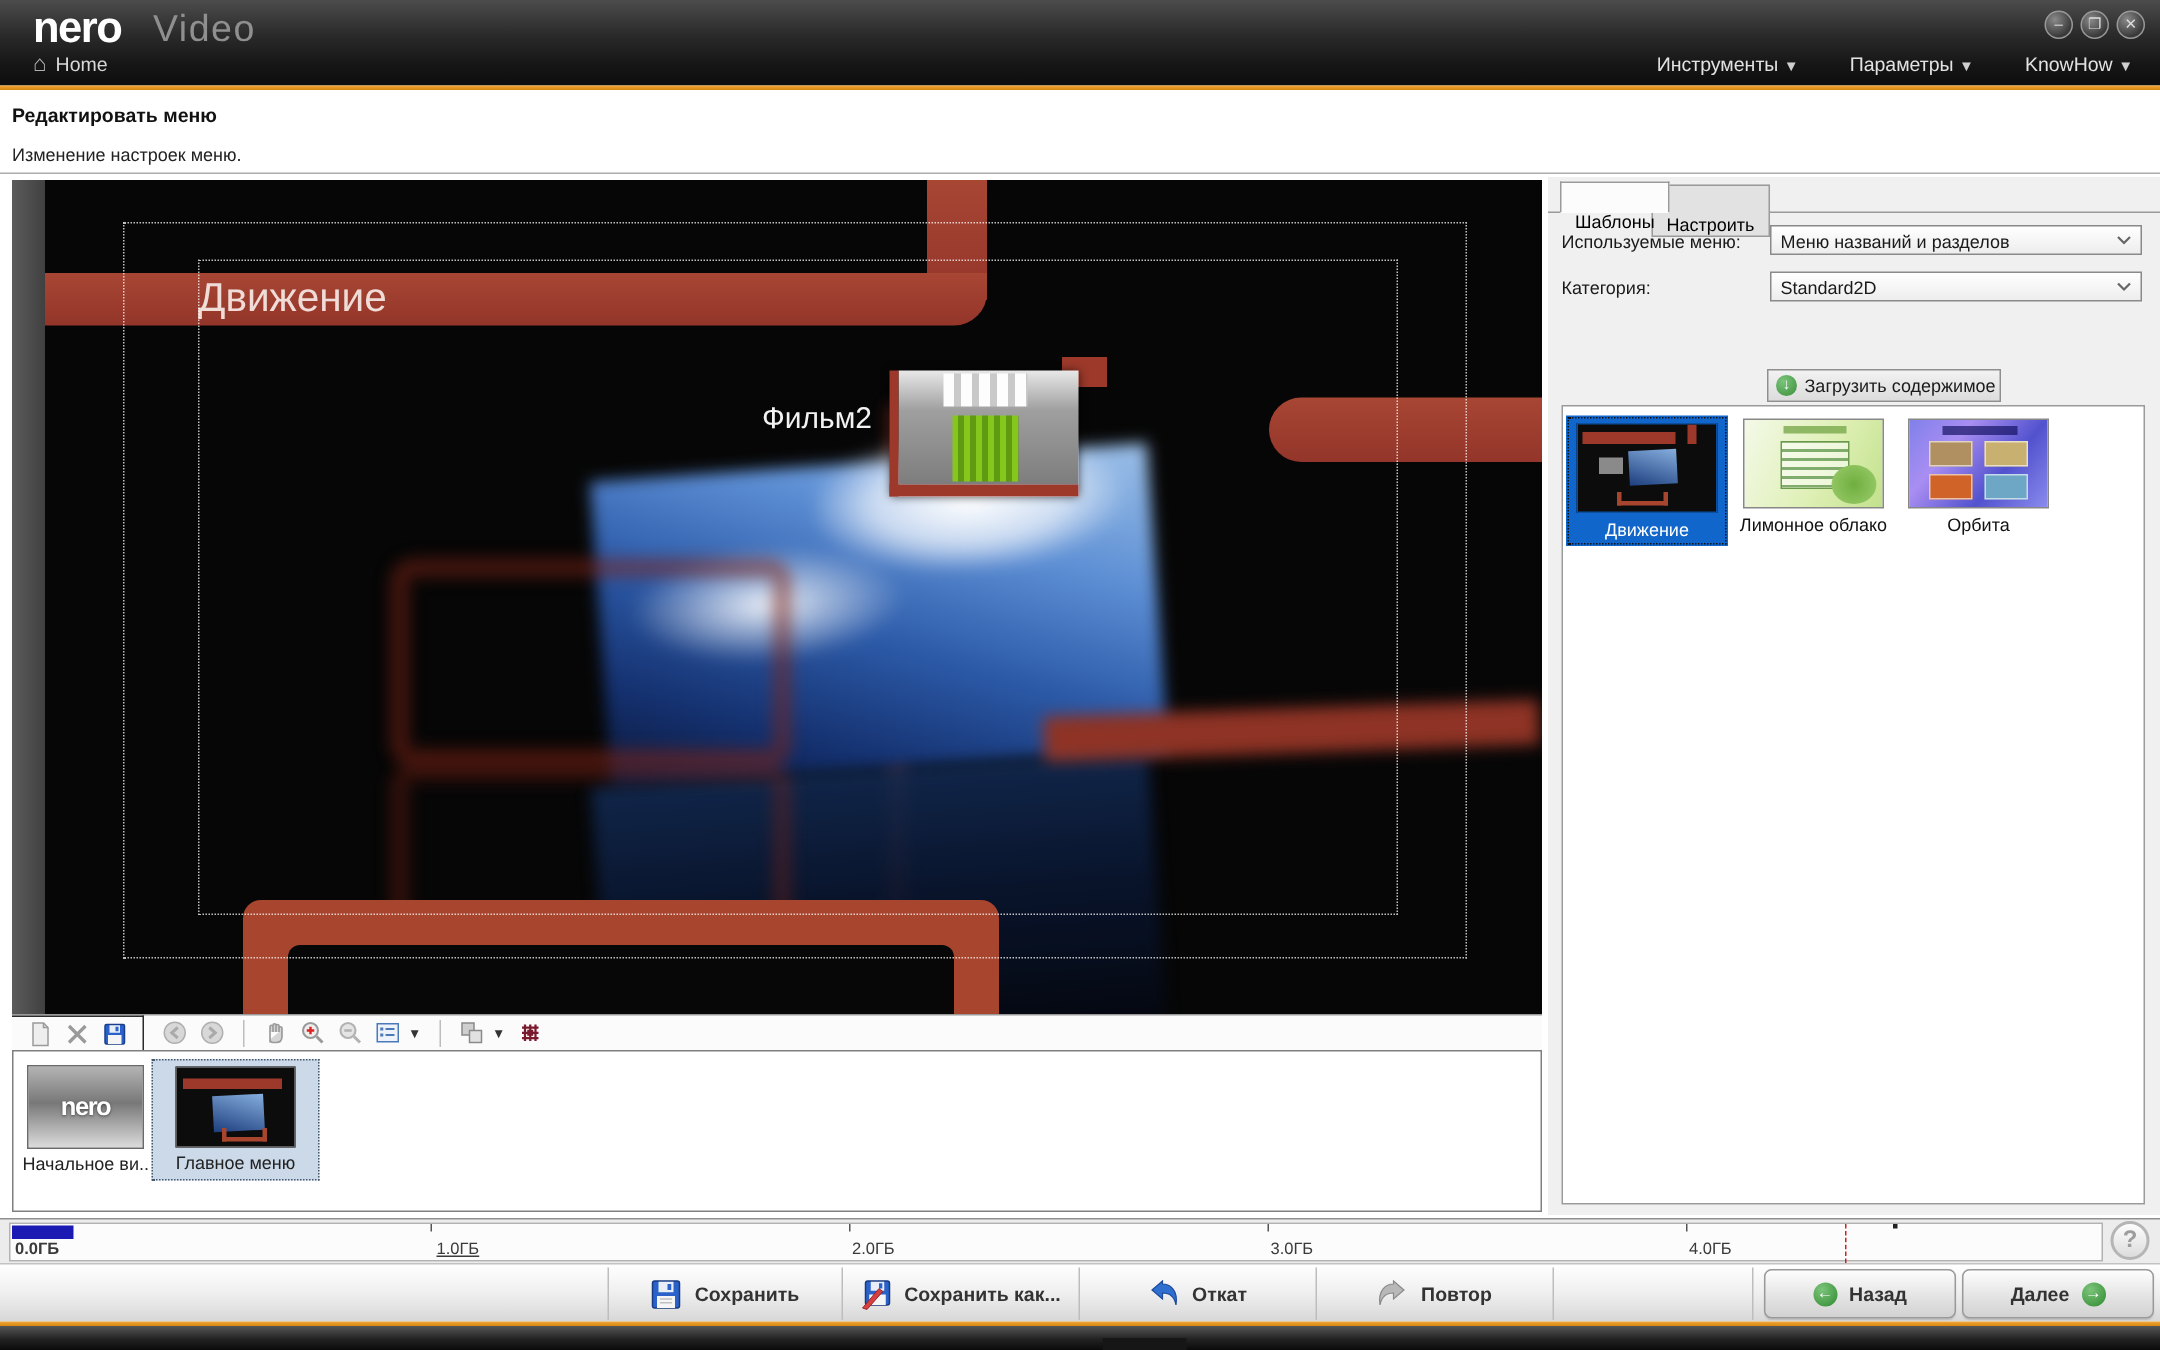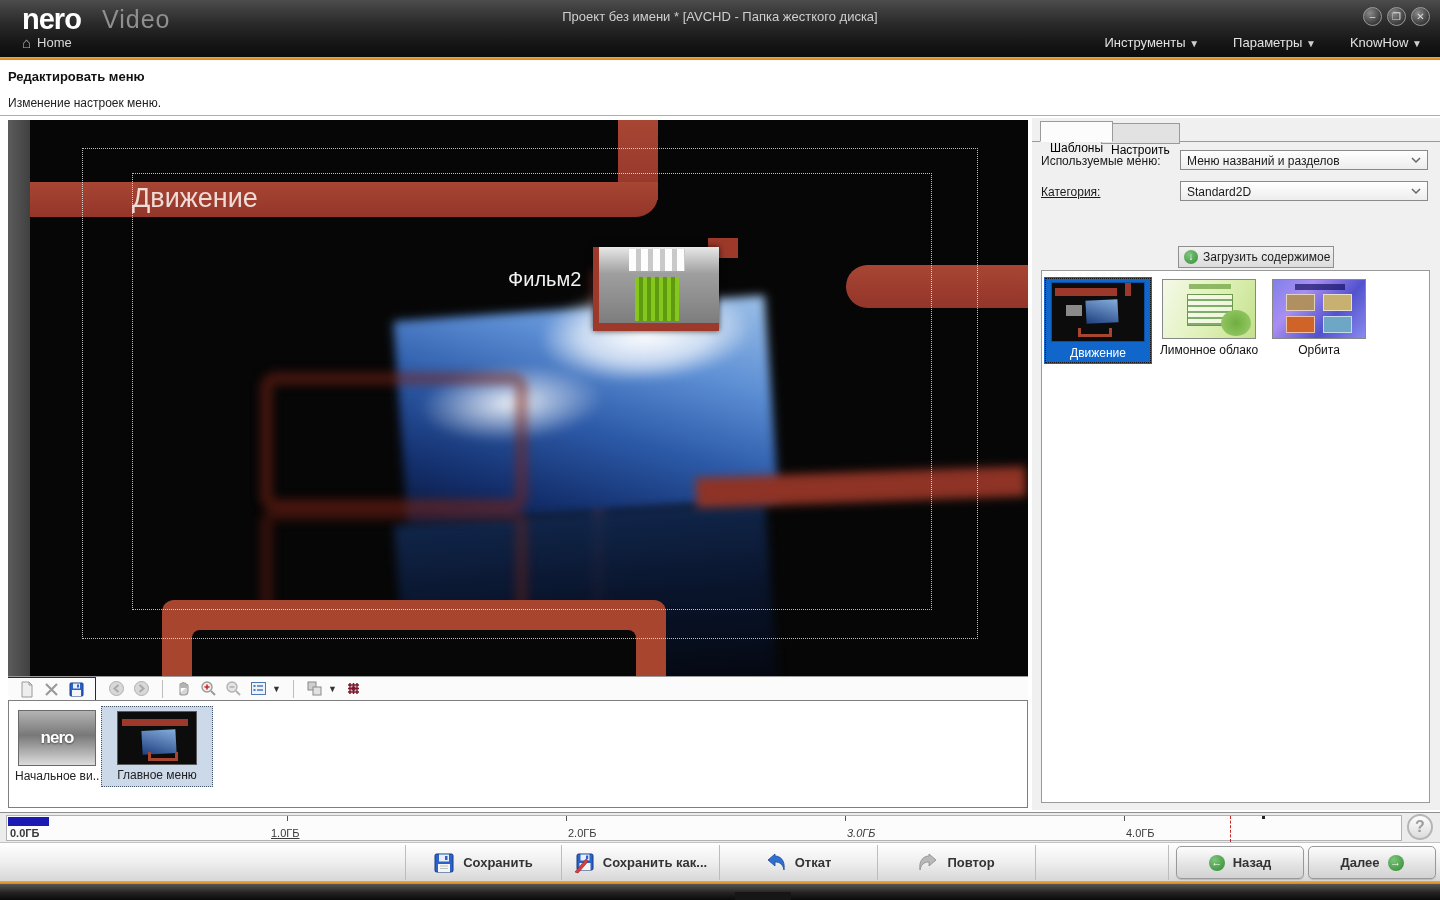--- a/index.html
+++ b/index.html
@@ -115,21 +115,21 @@
   #fs2 .thumb .fr { position:absolute; left:30px; bottom:3px; width:30px; height:9px;
     border:3px solid #a8452f; border-top:none; }
   .fs-label { display:block; white-space:nowrap; overflow:hidden; }
 
   
   #rpanel { position:absolute; left:1032px; top:118px; width:408px; height:692px; background:#f0f0f0; }
   #tabline { position:absolute; left:0; top:23px; width:408px; height:1px; background:#9a9a9a; }
   .tab { position:absolute; top:3px; height:21px; font-size:12px; padding:19px 9px 0;
     border:1px solid #9a9a9a; }
   #tab1 { left:8px; background:#fcfcfc; border-bottom:1px solid #fcfcfc; z-index:2; font-weight:normal; }
-  #tab2 { left:69px; top:5px; height:21px; background:#e2e2e2; }
+  #tab2 { left:69px; top:5px; height:35px; background:#e2e2e2; }
   .field-label { position:absolute; left:9px; font-size:12px; color:#1a1a1a; }
   .selectbox { position:absolute; left:148px; width:248px; height:20px;
     background:linear-gradient(180deg,#fff,#ededed); border:1px solid #8a8a8a;
     font-size:12px; color:#1a1a1a; padding:3px 20px 0 6px; white-space:nowrap; overflow:hidden; }
   .selectbox .chev { position:absolute; right:5px; top:3px; width:12px; height:12px; }
   #dl-btn { position:absolute; left:146px; top:128px; width:156px; height:22px;
     background:linear-gradient(180deg,#f2f2f2,#dcdcdc); border:1px solid #8f8f8f;
     font-size:12px; color:#1a1a1a; display:flex; align-items:center; gap:5px; padding-left:5px; }
   #dl-btn .dlcirc { width:14px; height:14px; border-radius:50%;
     background:radial-gradient(circle at 35% 30%,#7cc47c,#3a8f3a); color:#fff;
@@ -220,21 +220,20 @@
     background:#161616; border:none; }
 </style>
 </head>
 <body>
 
 <div id="app">
 
   <div id="titlebar">
     <span id="logo">nero</span>
     <span id="product">Video</span>
-    <div id="doc-title">Проект без имени * [AVCHD - Папка жесткого диска]</div>
     <div class="winbtns">
       <div class="winbtn">–</div>
       <div class="winbtn">❐</div>
       <div class="winbtn">✕</div>
     </div>
     <div id="home">
       <span class="house">⌂</span>
       <span>Home</span>
     </div>
     <div id="topmenus">
@@ -368,21 +367,21 @@
     <div id="tab1" class="tab">Шаблоны</div>
     <div id="tab2" class="tab">Настроить</div>
 
     <div class="field-label" style="top:36px;">Используемые меню:</div>
     <div class="selectbox" style="top:32px;">
       <span>Меню названий и разделов</span>
       <svg class="chev" viewBox="0 0 12 12">
           <path d="M2 4l4 4 4-4" fill="none" stroke="#666" stroke-width="1.5"></path>
         </svg>
     </div>
-    <div class="field-label" style="top:67px;text-decoration:underline;">Категория:</div>
+    <div class="field-label" style="top:67px;">Категория:</div>
     <div class="selectbox" style="top:63px;">
       <span>Standard2D</span>
       <svg class="chev" viewBox="0 0 12 12">
           <path d="M2 4l4 4 4-4" fill="none" stroke="#666" stroke-width="1.5"></path>
         </svg>
     </div>
 
     <div id="dl-btn">
       <span class="dlcirc">↓</span>
       <span>Загрузить содержимое</span>
@@ -423,23 +422,23 @@
   </div>
 
   <div id="capbar">
     <div id="captrack">
       <div id="capfill"></div>
       <div class="captick" style="left:280px;"></div>
       <div class="captick" style="left:559px;"></div>
       <div class="captick" style="left:838px;"></div>
       <div class="captick" style="left:1117px;"></div>
       <div class="caplabel" style="left:3px;font-weight:bold;">0.0ГБ</div>
-      <div class="caplabel" style="left:264px;text-decoration:underline;">1.0ГБ</div>
+      <div class="caplabel" style="left:284px;text-decoration:underline;">1.0ГБ</div>
       <div class="caplabel" style="left:561px;">2.0ГБ</div>
-      <div class="caplabel" style="left:840px;font-style:italic;">3.0ГБ</div>
+      <div class="caplabel" style="left:840px;">3.0ГБ</div>
       <div class="caplabel" style="left:1119px;">4.0ГБ</div>
       <div id="capmarker-red"></div>
       <div id="capmarker-pos"></div>
     </div>
     <div id="help-btn">?</div>
   </div>
 
   <div id="actionbar">
     <div class="act-sep" style="left:405px;"></div>
     <div class="act-sep" style="left:561px;"></div>

